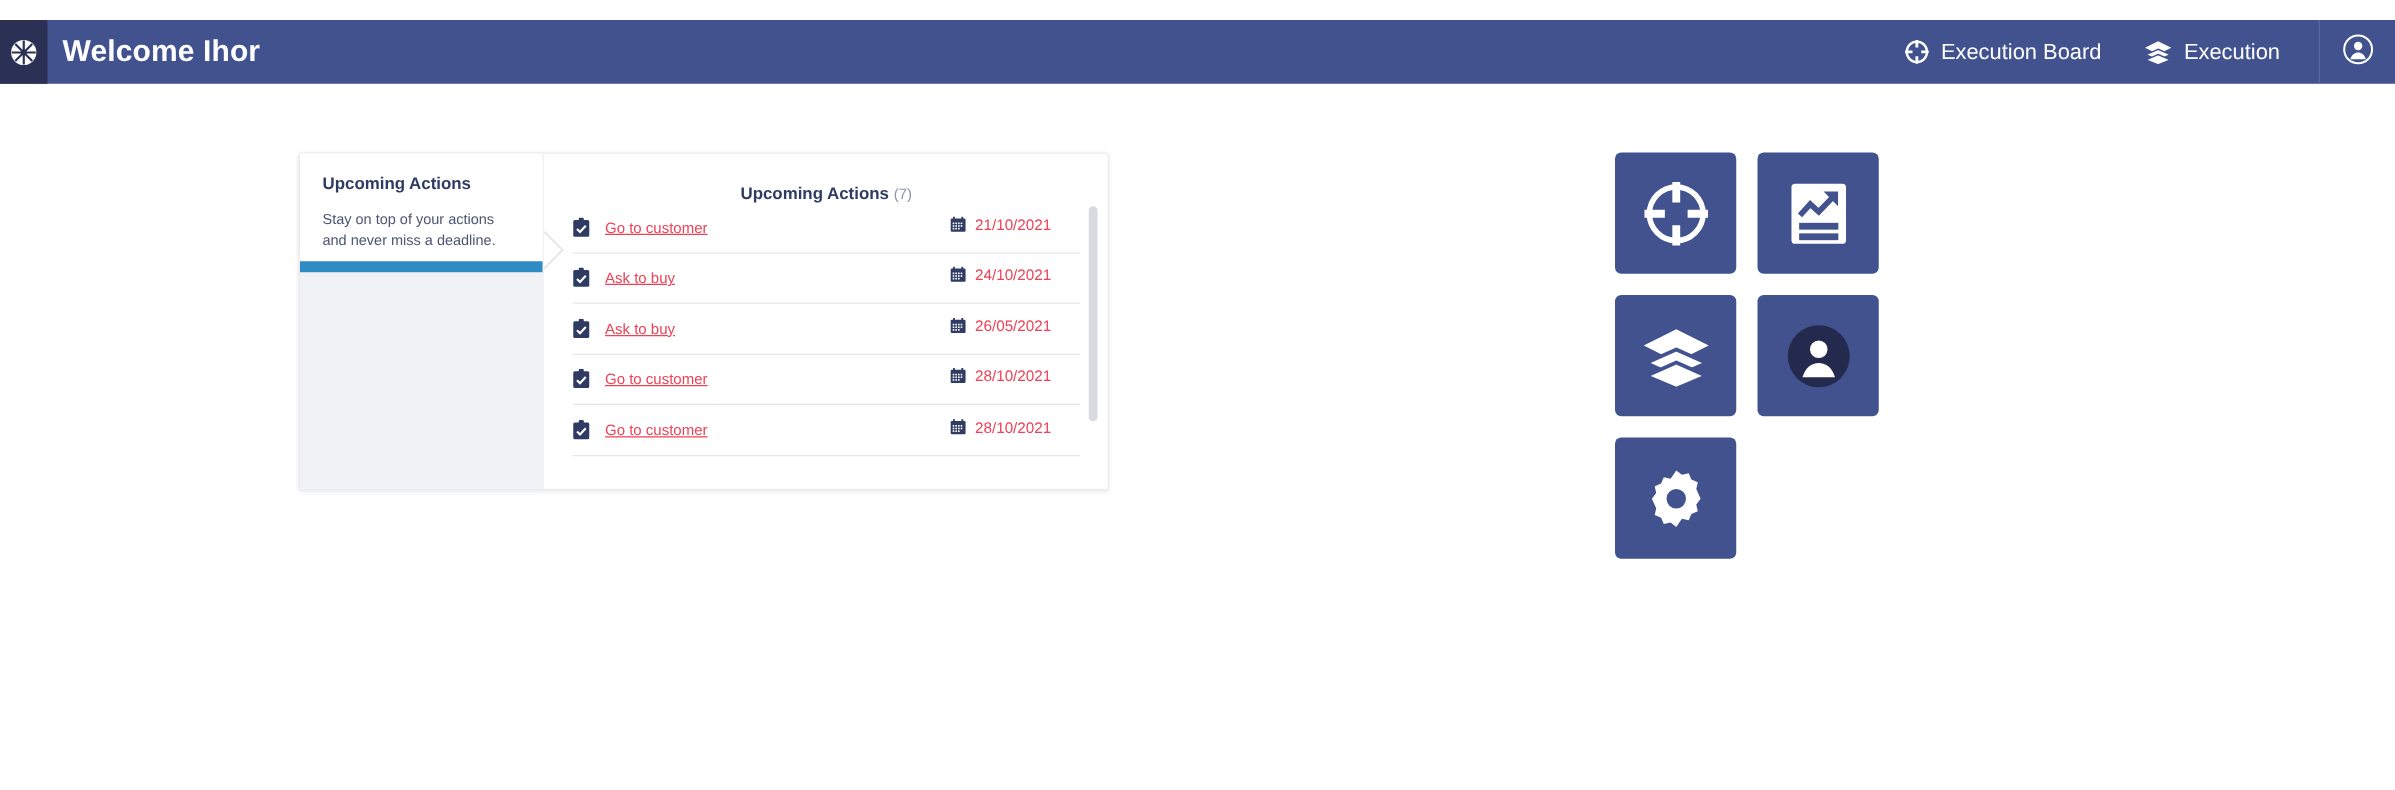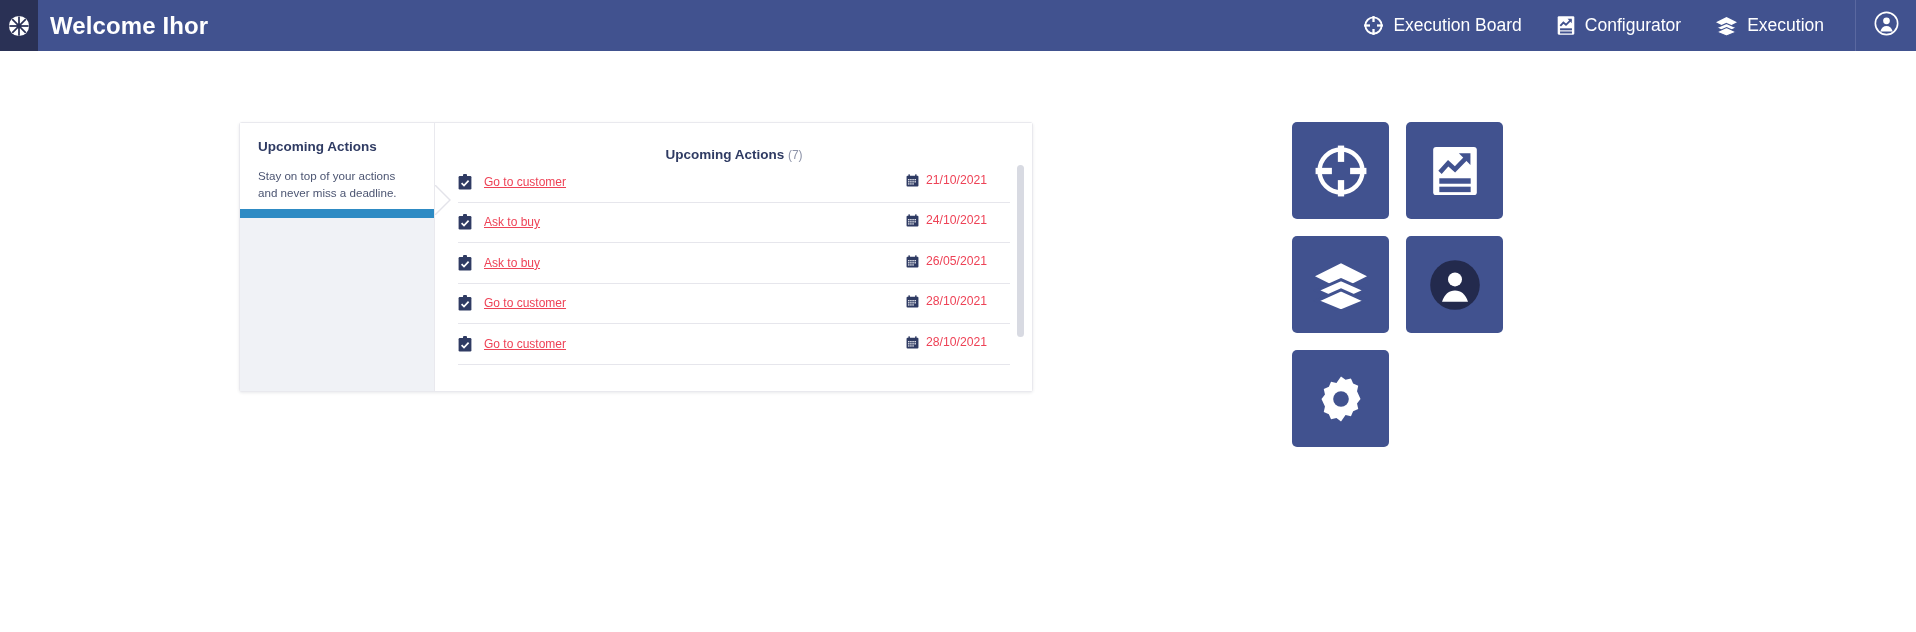--- a/index.html
+++ b/index.html
@@ -8,21 +8,21 @@
     width: 1916px;
     height: 632px;
     background: #ffffff;
     font-family: "Liberation Sans", sans-serif;
     overflow: hidden;
   }
 
   
   .topbar {
     position: absolute;
-    top: 0; left: 0;
+    top: 16px; left: 0;
     width: 1916px;
     height: 51px;
     background: #41528f;
     display: flex;
     align-items: center;
   }
   .logo-block {
     width: 38px;
     height: 51px;
     background: #2a3155;
@@ -74,21 +74,21 @@
   }
 
   
   .dash {
     position: absolute;
     top: 122px;
     left: 239px;
   }
   .card-wrap {
     position: relative;
-    width: 794px;
+    width: 648px;
     height: 270px;
     background: #ffffff;
     border: 1px solid #e9e9ee;
     border-radius: 3px;
     box-shadow: 0 1px 3px rgba(40,45,70,.10);
     display: flex;
     overflow: visible;
   }
 
   
@@ -253,32 +253,20 @@
           <circle cx="12" cy="12" r="9.3" fill="none" stroke="#ffffff" stroke-width="2.1"></circle>
           <line x1="12" y1="1.2" x2="12" y2="8" stroke="#ffffff" stroke-width="2.6"></line>
           <line x1="12" y1="16" x2="12" y2="22.8" stroke="#ffffff" stroke-width="2.6"></line>
           <line x1="1.2" y1="12" x2="8" y2="12" stroke="#ffffff" stroke-width="2.6"></line>
           <line x1="16" y1="12" x2="22.8" y2="12" stroke="#ffffff" stroke-width="2.6"></line>
         </svg>
       </span>
       <span>Execution Board</span>
     </div>
 
-    <div class="nav-item">
-      <span class="nav-ico">
-        <svg width="20" height="21" viewBox="0 0 22 24">
-          <rect x="1.5" y="1.5" width="19" height="21" rx="1.3" fill="#ffffff"></rect>
-          <polyline points="4.5,12.4 8,8.6 11,11.2 17,5.2" fill="none" stroke="#41528f" stroke-width="2.1"></polyline>
-          <polygon points="17.6,4.4 17.6,9.4 12.8,4.4" fill="#41528f"></polygon>
-          <rect x="4.2" y="15.2" width="13.6" height="2.3" fill="#41528f"></rect>
-          <rect x="4.2" y="18.8" width="13.6" height="2.3" fill="#41528f"></rect>
-        </svg>
-      </span>
-      <span>Configurator</span>
-    </div>
 
     <div class="nav-item">
       <span class="nav-ico">
         <svg width="23" height="21" viewBox="0 0 26 24">
           <polygon points="13,2.2 25,8.2 13,14.2 1,8.2" fill="#ffffff"></polygon>
           <polygon points="13,9.6 24.2,14.6 13,19.6 1.8,14.6" fill="#ffffff" stroke="#41528f" stroke-width="1.3"></polygon>
           <polygon points="13,14.4 24.2,19.4 13,24 1.8,19.4" fill="#ffffff" stroke="#41528f" stroke-width="1.3"></polygon>
         </svg>
       </span>
       <span>Execution</span>

